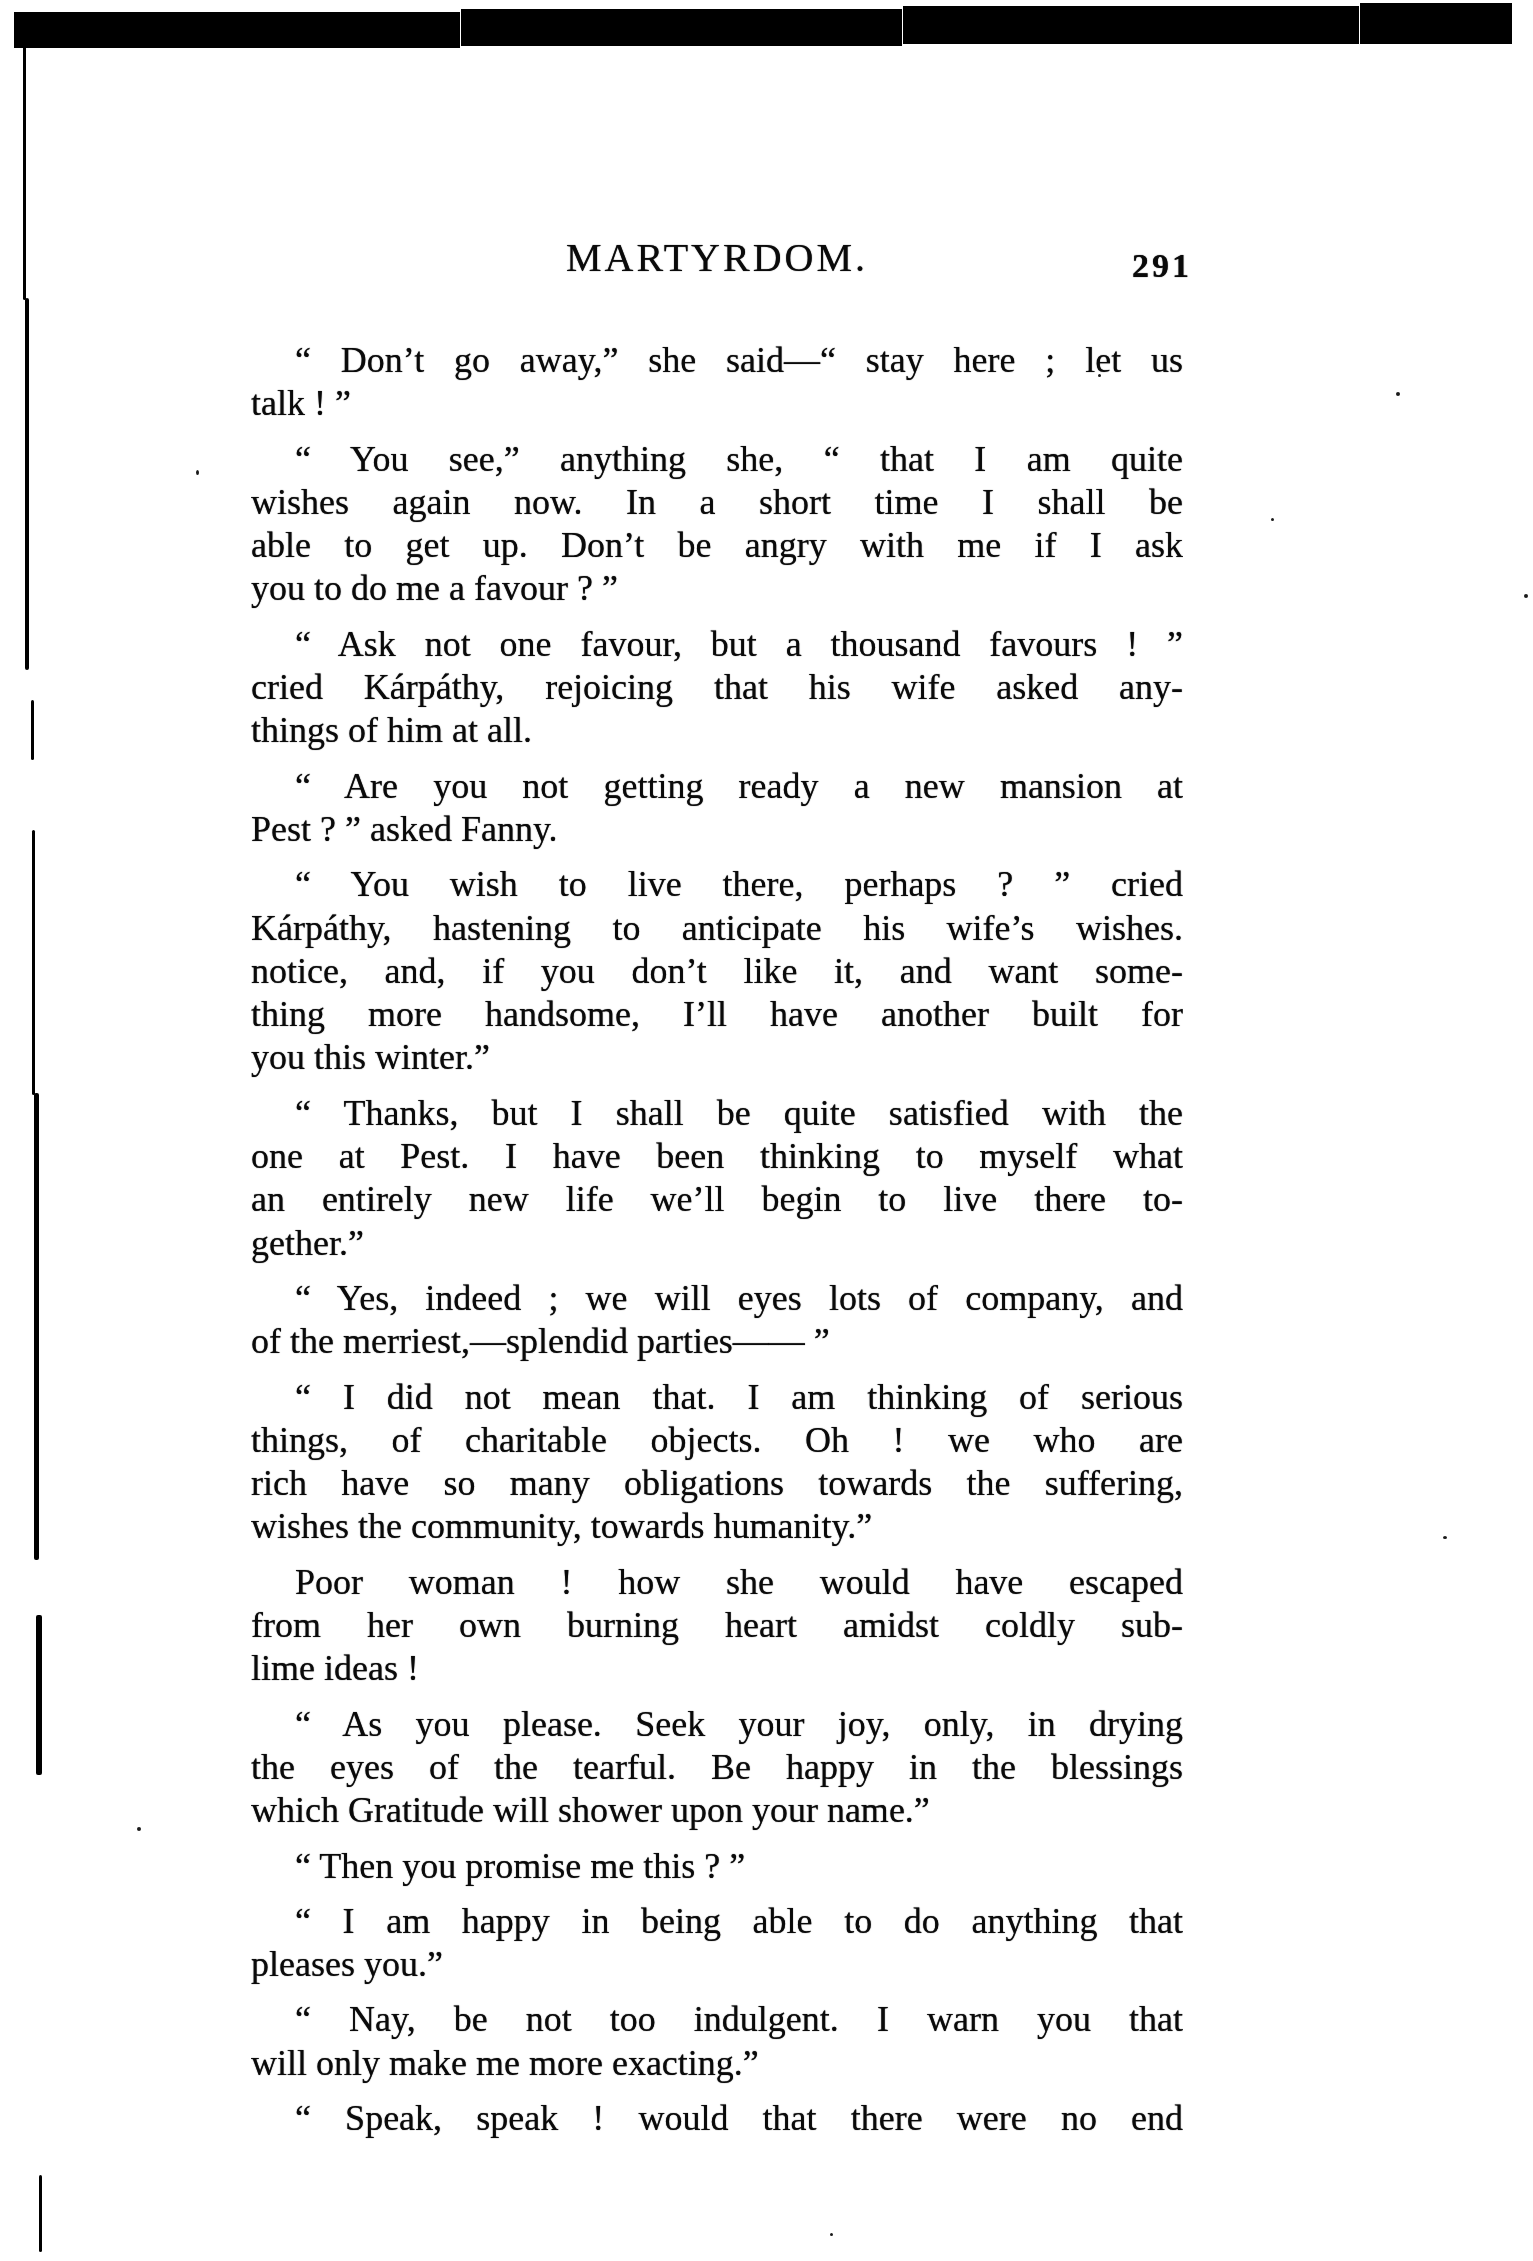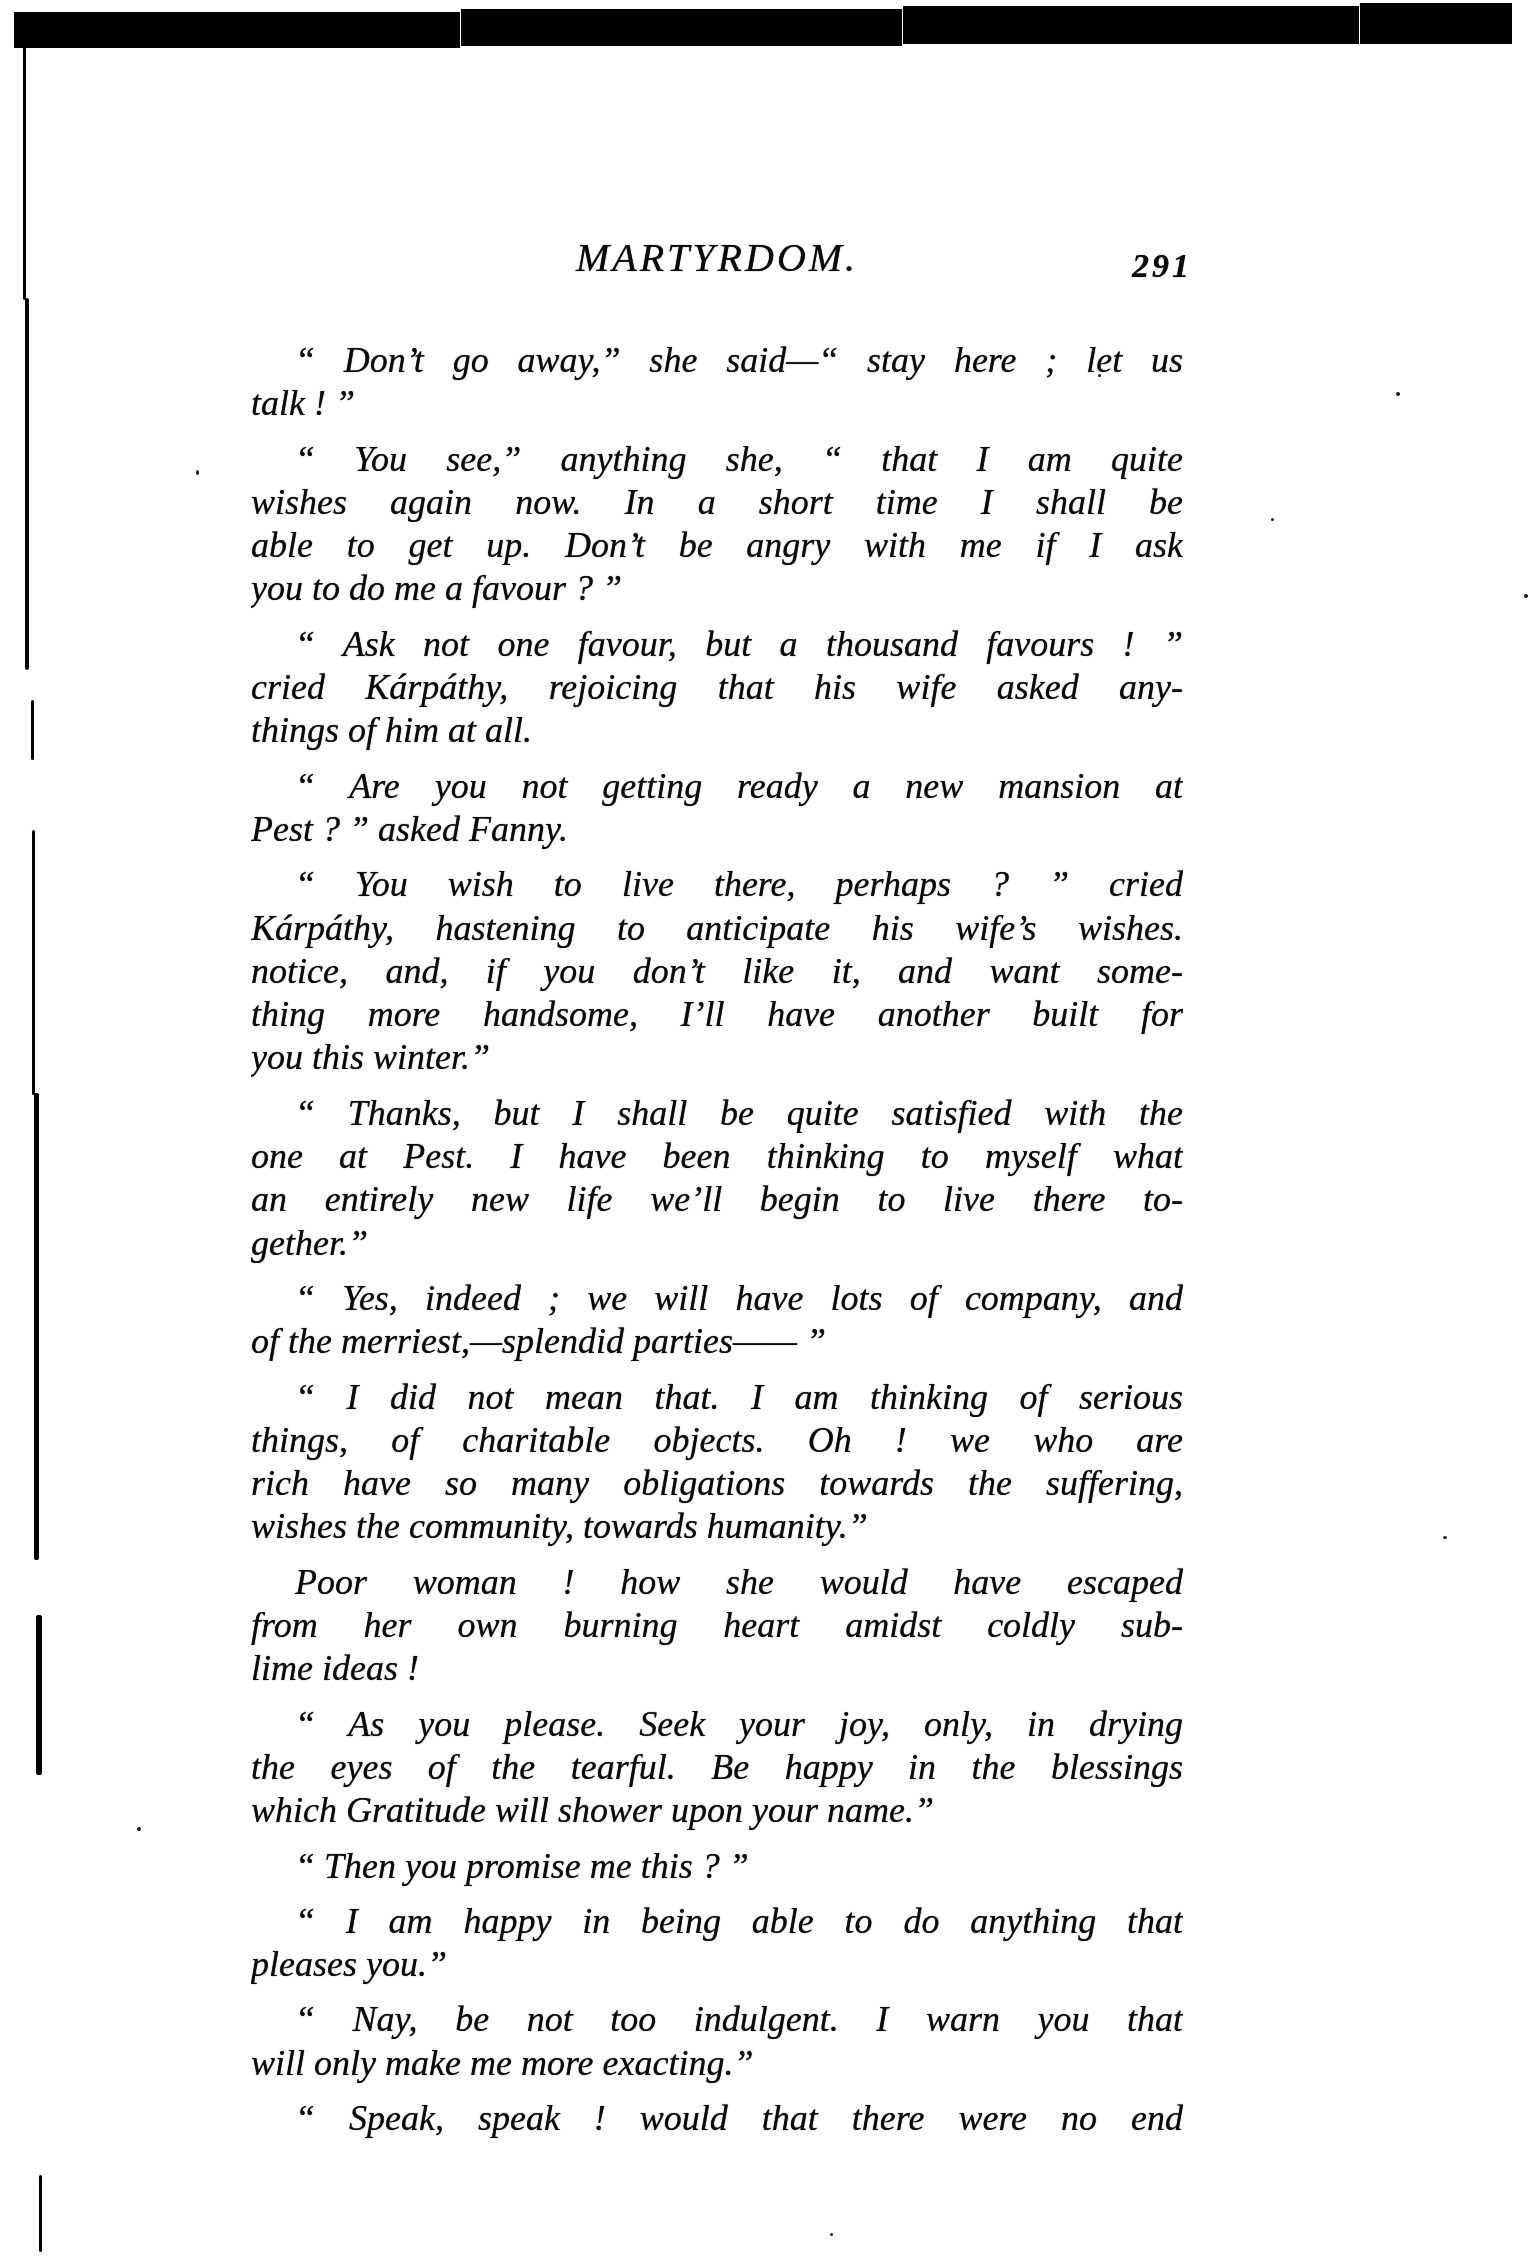--- a/index.html
+++ b/index.html
@@ -8,21 +8,20 @@
     --lh:43.3px;
   }
   html,body{margin:0;padding:0;background:#777;}
   .page{
     position:relative;
     width:1533px;height:2261px;
     background:var(--paper);
     overflow:hidden;
     font-family:"Liberation Serif","DejaVu Serif",serif;
     color:var(--ink);
-    font-style:italic;
   }
   
   .bar{position:absolute;background:#000;}
   .bar-a{left:14px;top:12px;width:446px;height:36px;}
   .bar-b{left:461px;top:9px;width:441px;height:37px;}
   .bar-c{left:903px;top:6px;width:456px;height:38px;}
   .bar-d{left:1360px;top:3px;width:152px;height:41px;}
   .edge{position:absolute;background:#000;border-radius:2px;}
   .edge-1{left:23px;top:45px;width:3px;height:255px;}
   .edge-2{left:25px;top:298px;width:4px;height:372px;}
@@ -131,21 +130,21 @@
         <div class="line">thing more handsome, I’ll have another built for</div>
         <div class="line last">you this winter.”</div>
       </div>
       <div class="para">
         <div class="line first">“ Thanks, but I shall be quite satisfied with the</div>
         <div class="line">one at Pest. I have been thinking to myself what</div>
         <div class="line">an entirely new life we’ll begin to live there to-</div>
         <div class="line last">gether.”</div>
       </div>
       <div class="para">
-        <div class="line first">“ Yes, indeed ; we will have lots of company, and</div>
+        <div class="line first">“ Yes, indeed ; we will eyes lots of company, and</div>
         <div class="line last">of the merriest,—splendid parties—— ”</div>
       </div>
       <div class="para">
         <div class="line first">“ I did not mean that. I am thinking of serious</div>
         <div class="line">things, of charitable objects. Oh ! we who are</div>
         <div class="line">rich have so many obligations towards the suffering,</div>
         <div class="line last">wishes the community, towards humanity.”</div>
       </div>
       <div class="para">
         <div class="line first">Poor woman ! how she would have escaped</div>

